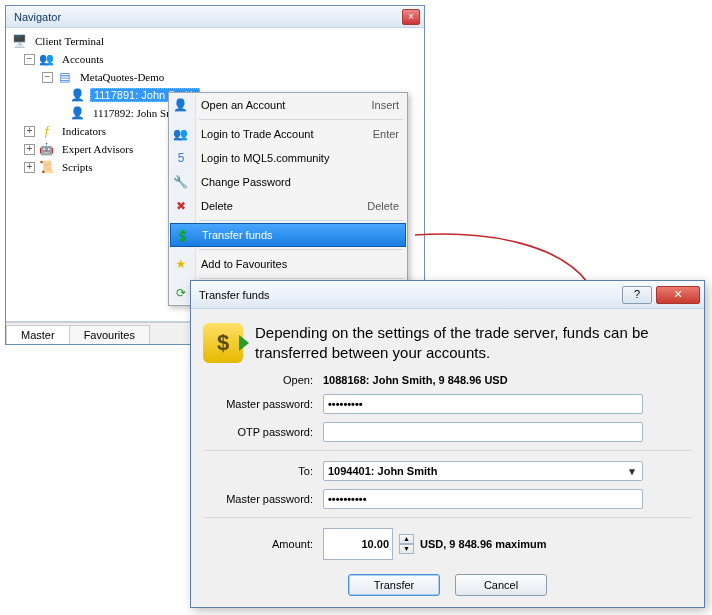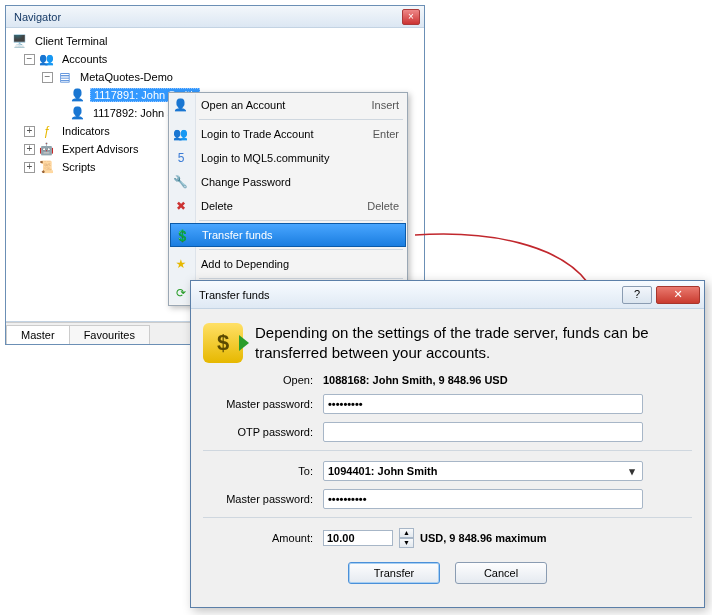--- a/index.html
+++ b/index.html
@@ -72,21 +72,21 @@
   display: inline-flex; align-items: center; justify-content: center;
   margin-right: 4px;
   font-size: 12px;
 }
 .selected-label {
   background: #3399ff;
   color: #fff;
   border: 1px dotted #95c6ff;
   padding: 0 3px;
 }
-.normal-label { padding: 0 3px; }
+.normal-label { padding: 0 3px; font-family: Liberation Serif, serif; }
 .tabs {
   position: absolute; bottom: 0; left: 0; right: 0;
   height: 22px;
   display: flex;
   background: #f0f0f0;
   border-top: 1px solid #ccc;
 }
 .tab {
   padding: 3px 14px 0;
   border: 1px solid #ccc;
@@ -238,23 +238,23 @@
   display: flex; align-items: center; justify-content: space-between;
   padding-right: 2px;
 }
 .select-arrow {
   width: 16px; height: 16px;
   text-align: center; line-height: 16px;
   color: #333;
 }
 .amount-wrap { display: flex; align-items: center; gap: 6px; }
 .amount-input {
-  width: 70px; height: 16px;
+  width: 70px; height: 32px;
   border: 1px solid #a7b6c7; background: #fff;
-  text-align: left; padding: 0 3px;
+  text-align: right; padding: 0 3px;
   font: inherit;
 }
 .spinner {
   width: 15px; display: flex; flex-direction: column;
 }
 .spin {
   width: 15px; height: 10px;
   border: 1px solid #a7b6c7;
   background: linear-gradient(#f7f9fb,#e3e9ef);
   font-size: 7px; text-align: center; line-height: 8px;
@@ -364,21 +364,21 @@
     <span class="mi-shortcut">Delete</span>
   </div>
   <div class="menu-sep"></div>
   <div class="menu-item hl">
     <span class="mi-icon">💲</span>
     <span class="mi-label">Transfer funds</span>
   </div>
   <div class="menu-sep"></div>
   <div class="menu-item">
     <span class="mi-icon" style="color:#e6b800">★</span>
-    <span class="mi-label">Add to Depending</span>
+    <span class="mi-label">Add to Favourites</span>
   </div>
   <div class="menu-sep"></div>
   <div class="menu-item">
     <span class="mi-icon" style="color:#2a9d2a">⟳</span>
     <span class="mi-label"></span>
   </div>
 </div>
 
 <svg class="arrow-svg" viewBox="0 0 195 75">
   <path d="M 5 10 C 80 5, 150 20, 178 58" stroke="#c1272d" stroke-width="1.6" fill="none"></path>

